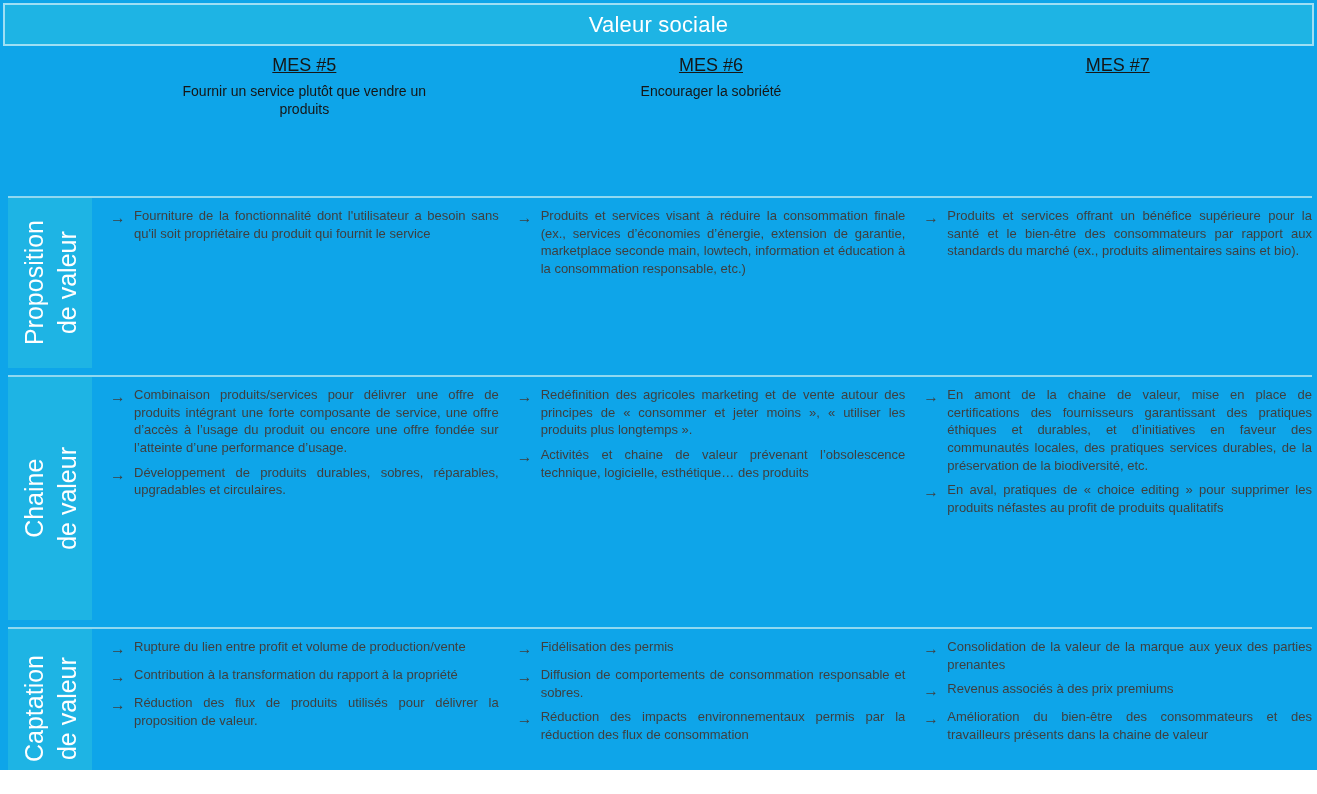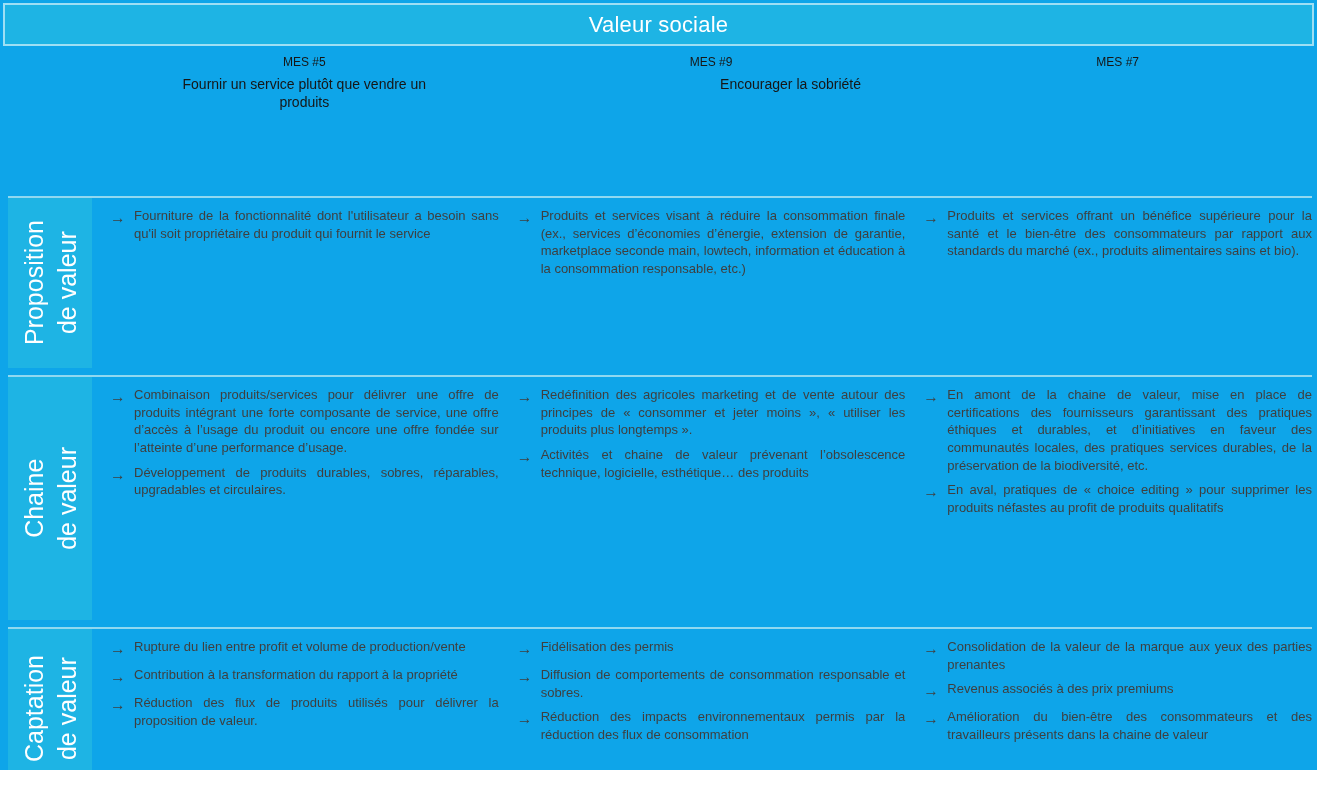--- a/index.html
+++ b/index.html
@@ -30,24 +30,24 @@
   
   .grid {
     display: grid;
     grid-template-columns: 84px 1fr 1fr 1fr;
     column-gap: 18px;
   }
   .table-wrap { margin: 0 5px 0 8px; }
   
   .head-row { padding-top: 9px; min-height: 141px; }
   .colhead { text-align: center; color: var(--header_text, #161616); }
-  .mes-id { font-size: 12px; margin-bottom: 7px; }
+  .mes-id { font-size: 18px; margin-bottom: 7px; text-decoration: underline; }
   .mes-title { font-size: 14px; line-height: 1.28; margin: 0 auto; }
   .colhead.c1 .mes-title { max-width: 245px; }
-  .colhead.c2 .mes-title { max-width: 300px; text-align: right; }
+  .colhead.c2 .mes-title { max-width: 300px; }
   .colhead.c3 .mes-title { max-width: 312px; }
   
   .row {
     border-top: 2px solid var(--row_line, #90d8f0);
   }
   .row + .row { margin-top: 7px; }
   .row.r1 { min-height: 170px; }
   .row.r2 { min-height: 243px; }
   .row.r3 { min-height: 160px; }
   .label-block {
@@ -94,21 +94,21 @@
 
   <div class="table-wrap">
 
     <div class="grid head-row">
       <div></div>
       <div class="colhead c1">
         <div class="mes-id">MES #5</div>
         <div class="mes-title">Fournir un service plutôt que vendre un produits</div>
       </div>
       <div class="colhead c2">
-        <div class="mes-id">MES #9</div>
+        <div class="mes-id">MES #6</div>
         <div class="mes-title">Encourager la sobriété</div>
       </div>
       <div class="colhead c3">
         <div class="mes-id">MES #7</div>
       </div>
     </div>
 
     <div class="grid row r1">
       <div class="label-block">
         <div class="vtext">Proposition

